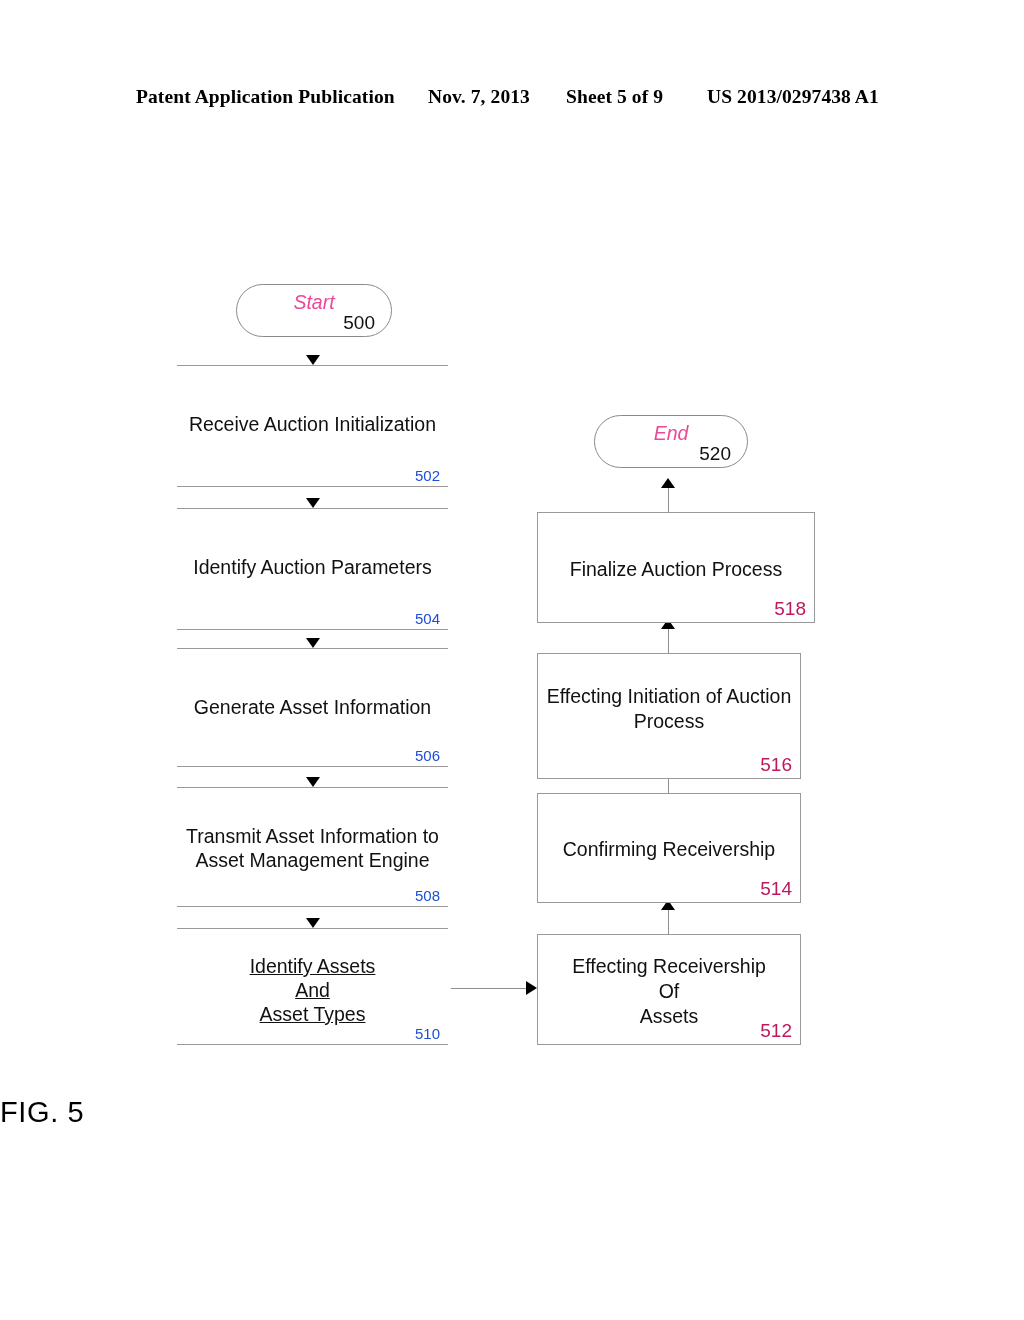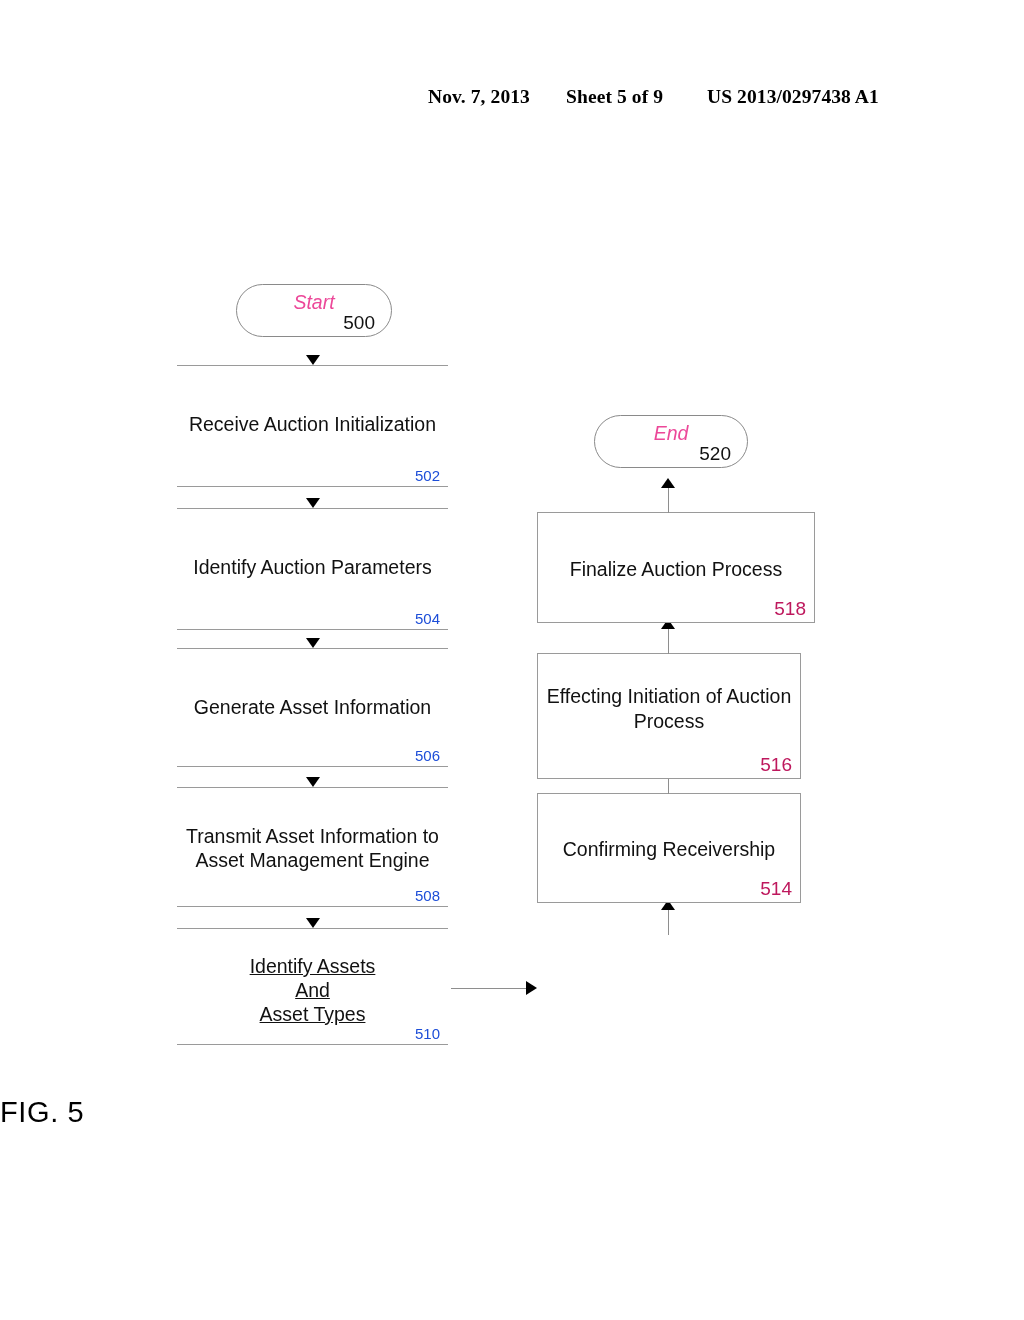--- a/index.html
+++ b/index.html
@@ -161,20 +161,21 @@
     font-size: 29px;
     letter-spacing: 0.6px;
     color: #000000;
   }
   .fig-caption span { display: inline-block; }
 </style>
 </head>
 <body>
 
 <div class="page-header">
+  <span class="hdr-pub">Patent Application Publication</span>
   <span class="hdr-date">Nov. 7, 2013</span>
   <span class="hdr-sheet">Sheet 5 of 9</span>
   <span class="hdr-num">US 2013/0297438 A1</span>
 </div>
 
 <div class="diagram">
 
   <div class="terminal" style="left:236px; top:284px; width:156px; height:53px;">
     <div class="t-label">Start</div>
     <div class="t-num">500</div>
@@ -214,20 +215,26 @@
   <div class="openbox" style="left:177px; top:928px; width:271px; height:117px;">
     <div class="ob-text" style="top:25px; white-space:pre-line;text-decoration:underline;">Identify Assets
 And
 Asset Types</div>
     <div class="ob-num">510</div>
   </div>
 
   <div class="hline" style="left:451px; top:988px; width:75px;"></div>
   <div class="arrow-right" style="left:526px; top:981px;"></div>
 
+  <div class="rectbox" style="left:537px; top:934px; width:264px; height:111px;">
+    <div class="rb-text" style="top:19px; white-space:pre-line;">Effecting Receivership
+Of
+Assets</div>
+    <div class="rb-num">512</div>
+  </div>
 
   <div class="vline" style="left:668px; top:910px; height:25px;"></div>
   <div class="arrow-up" style="left:661px; top:900px;"></div>
 
   <div class="rectbox" style="left:537px; top:793px; width:264px; height:110px;">
     <div class="rb-text" style="top:43px; white-space:pre-line;">Confirming Receivership</div>
     <div class="rb-num">514</div>
   </div>
 
   <div class="vline" style="left:668px; top:769px; height:25px;"></div>

